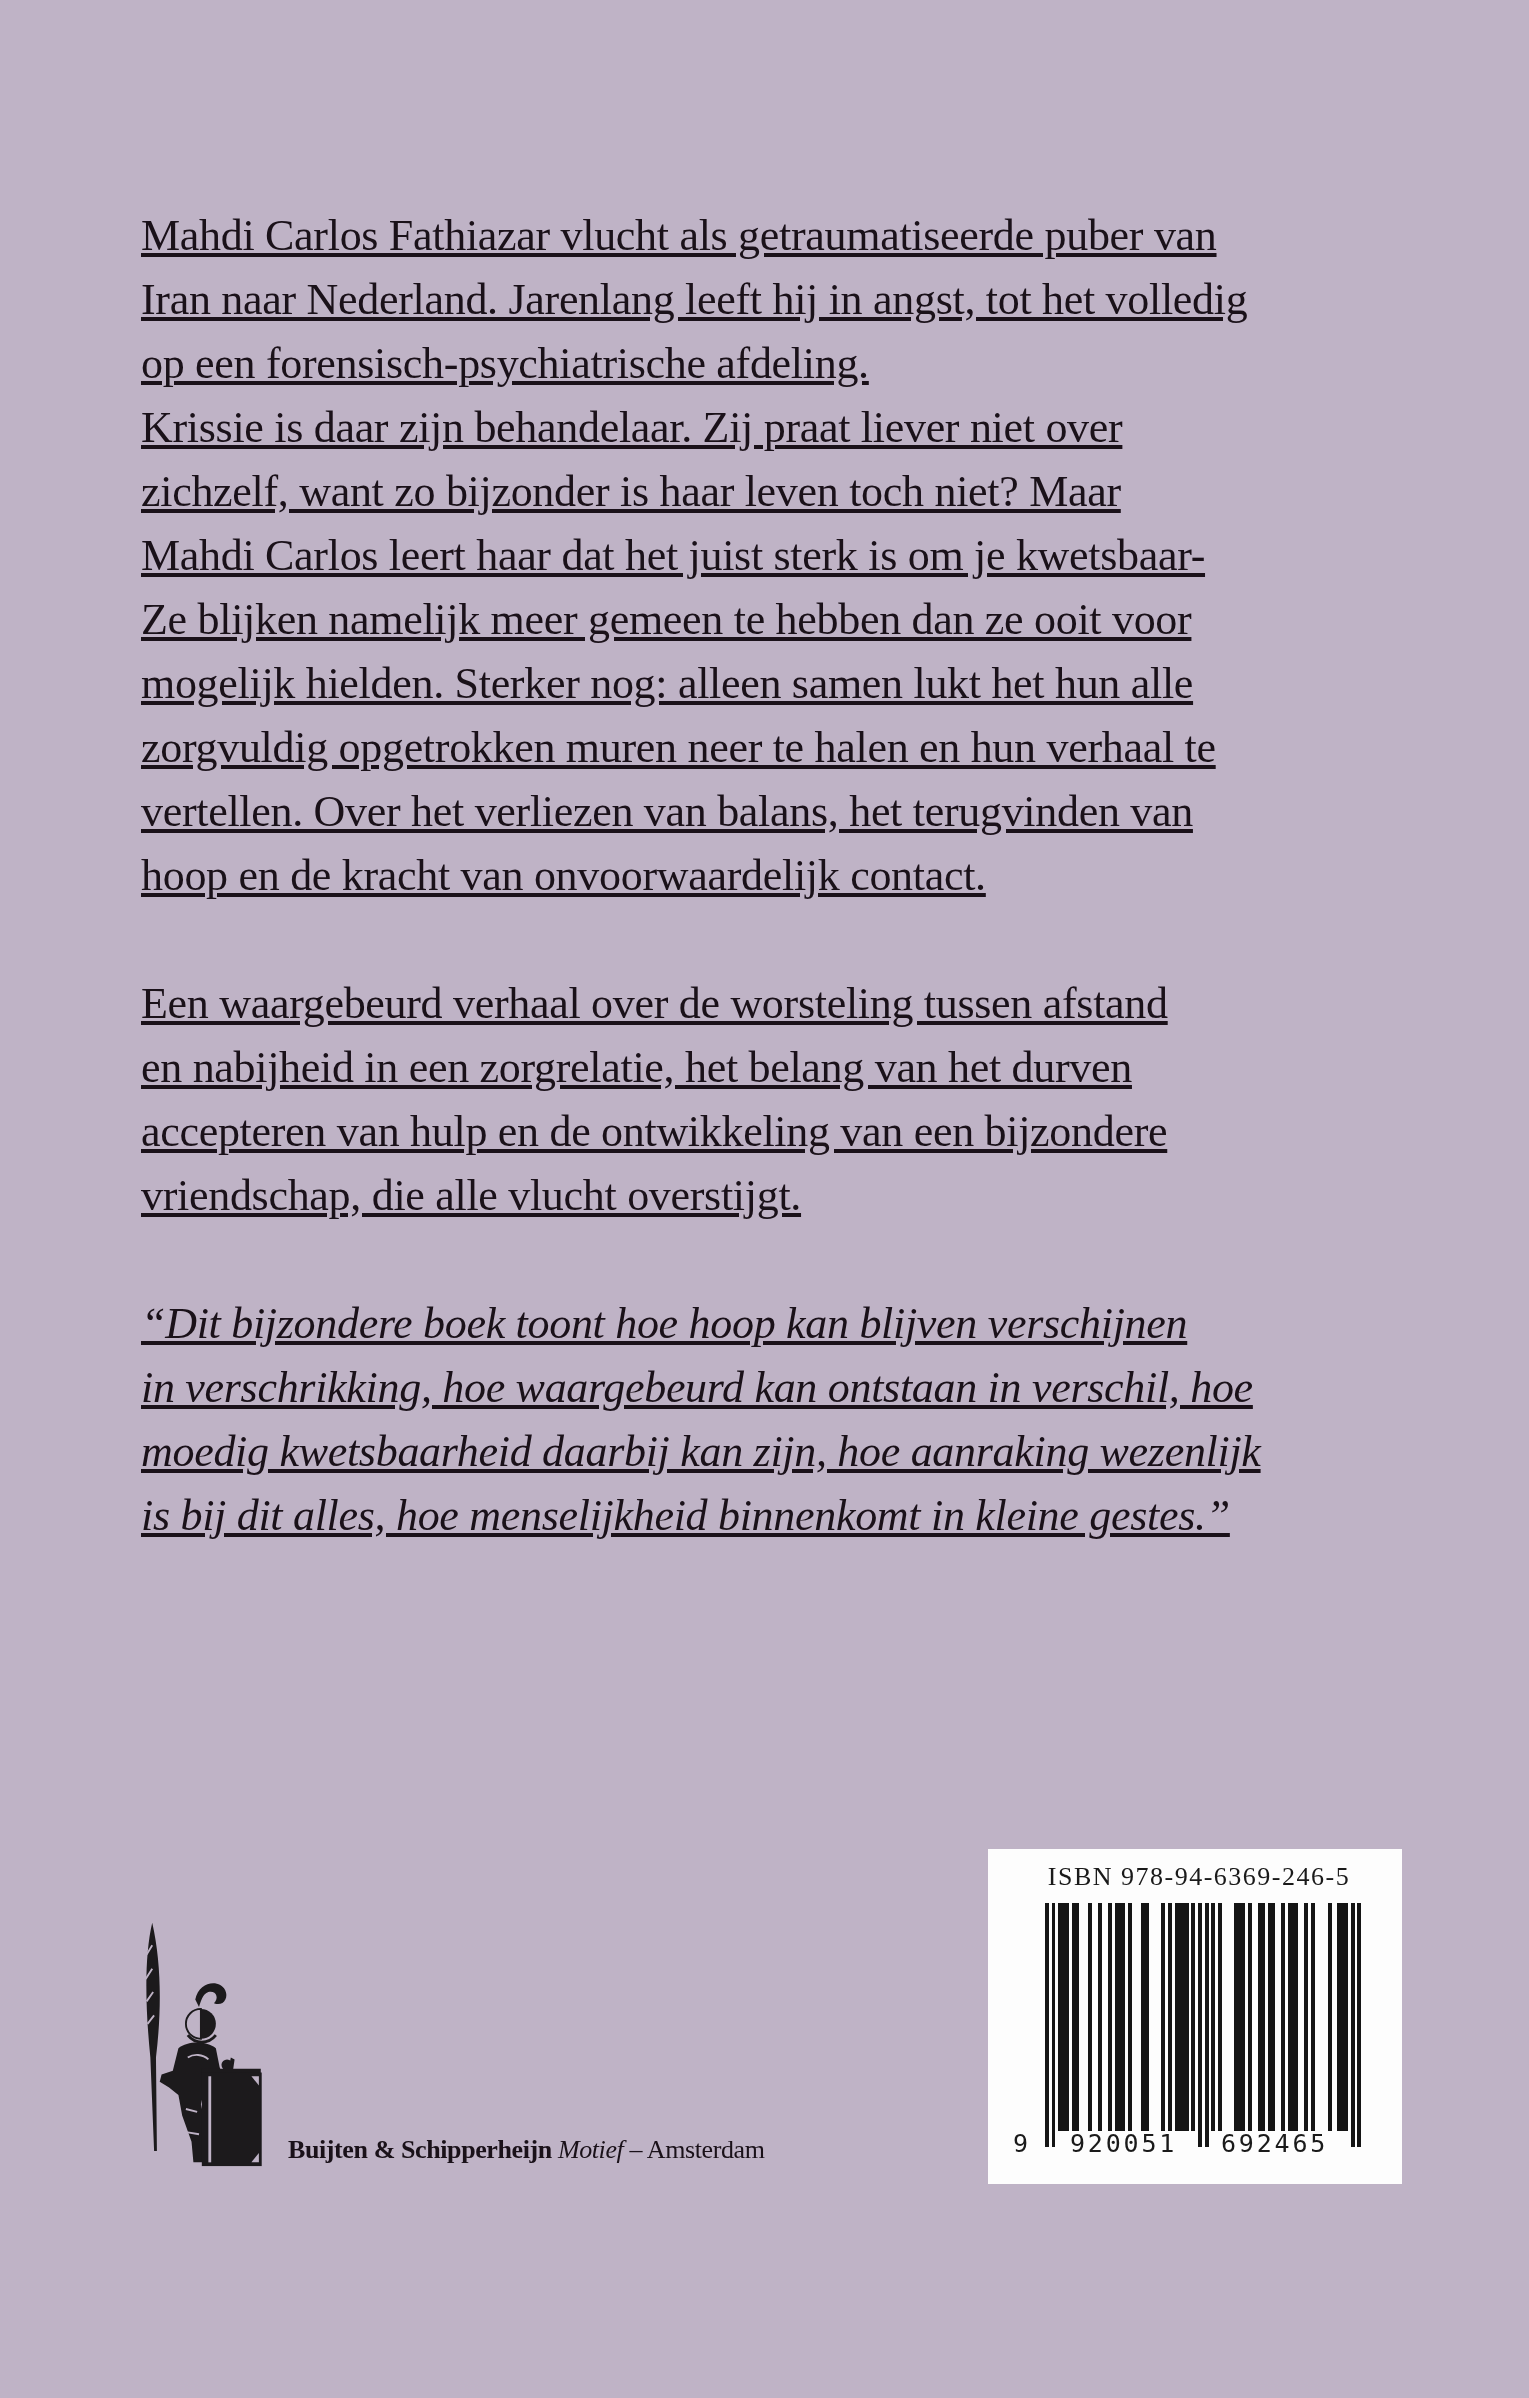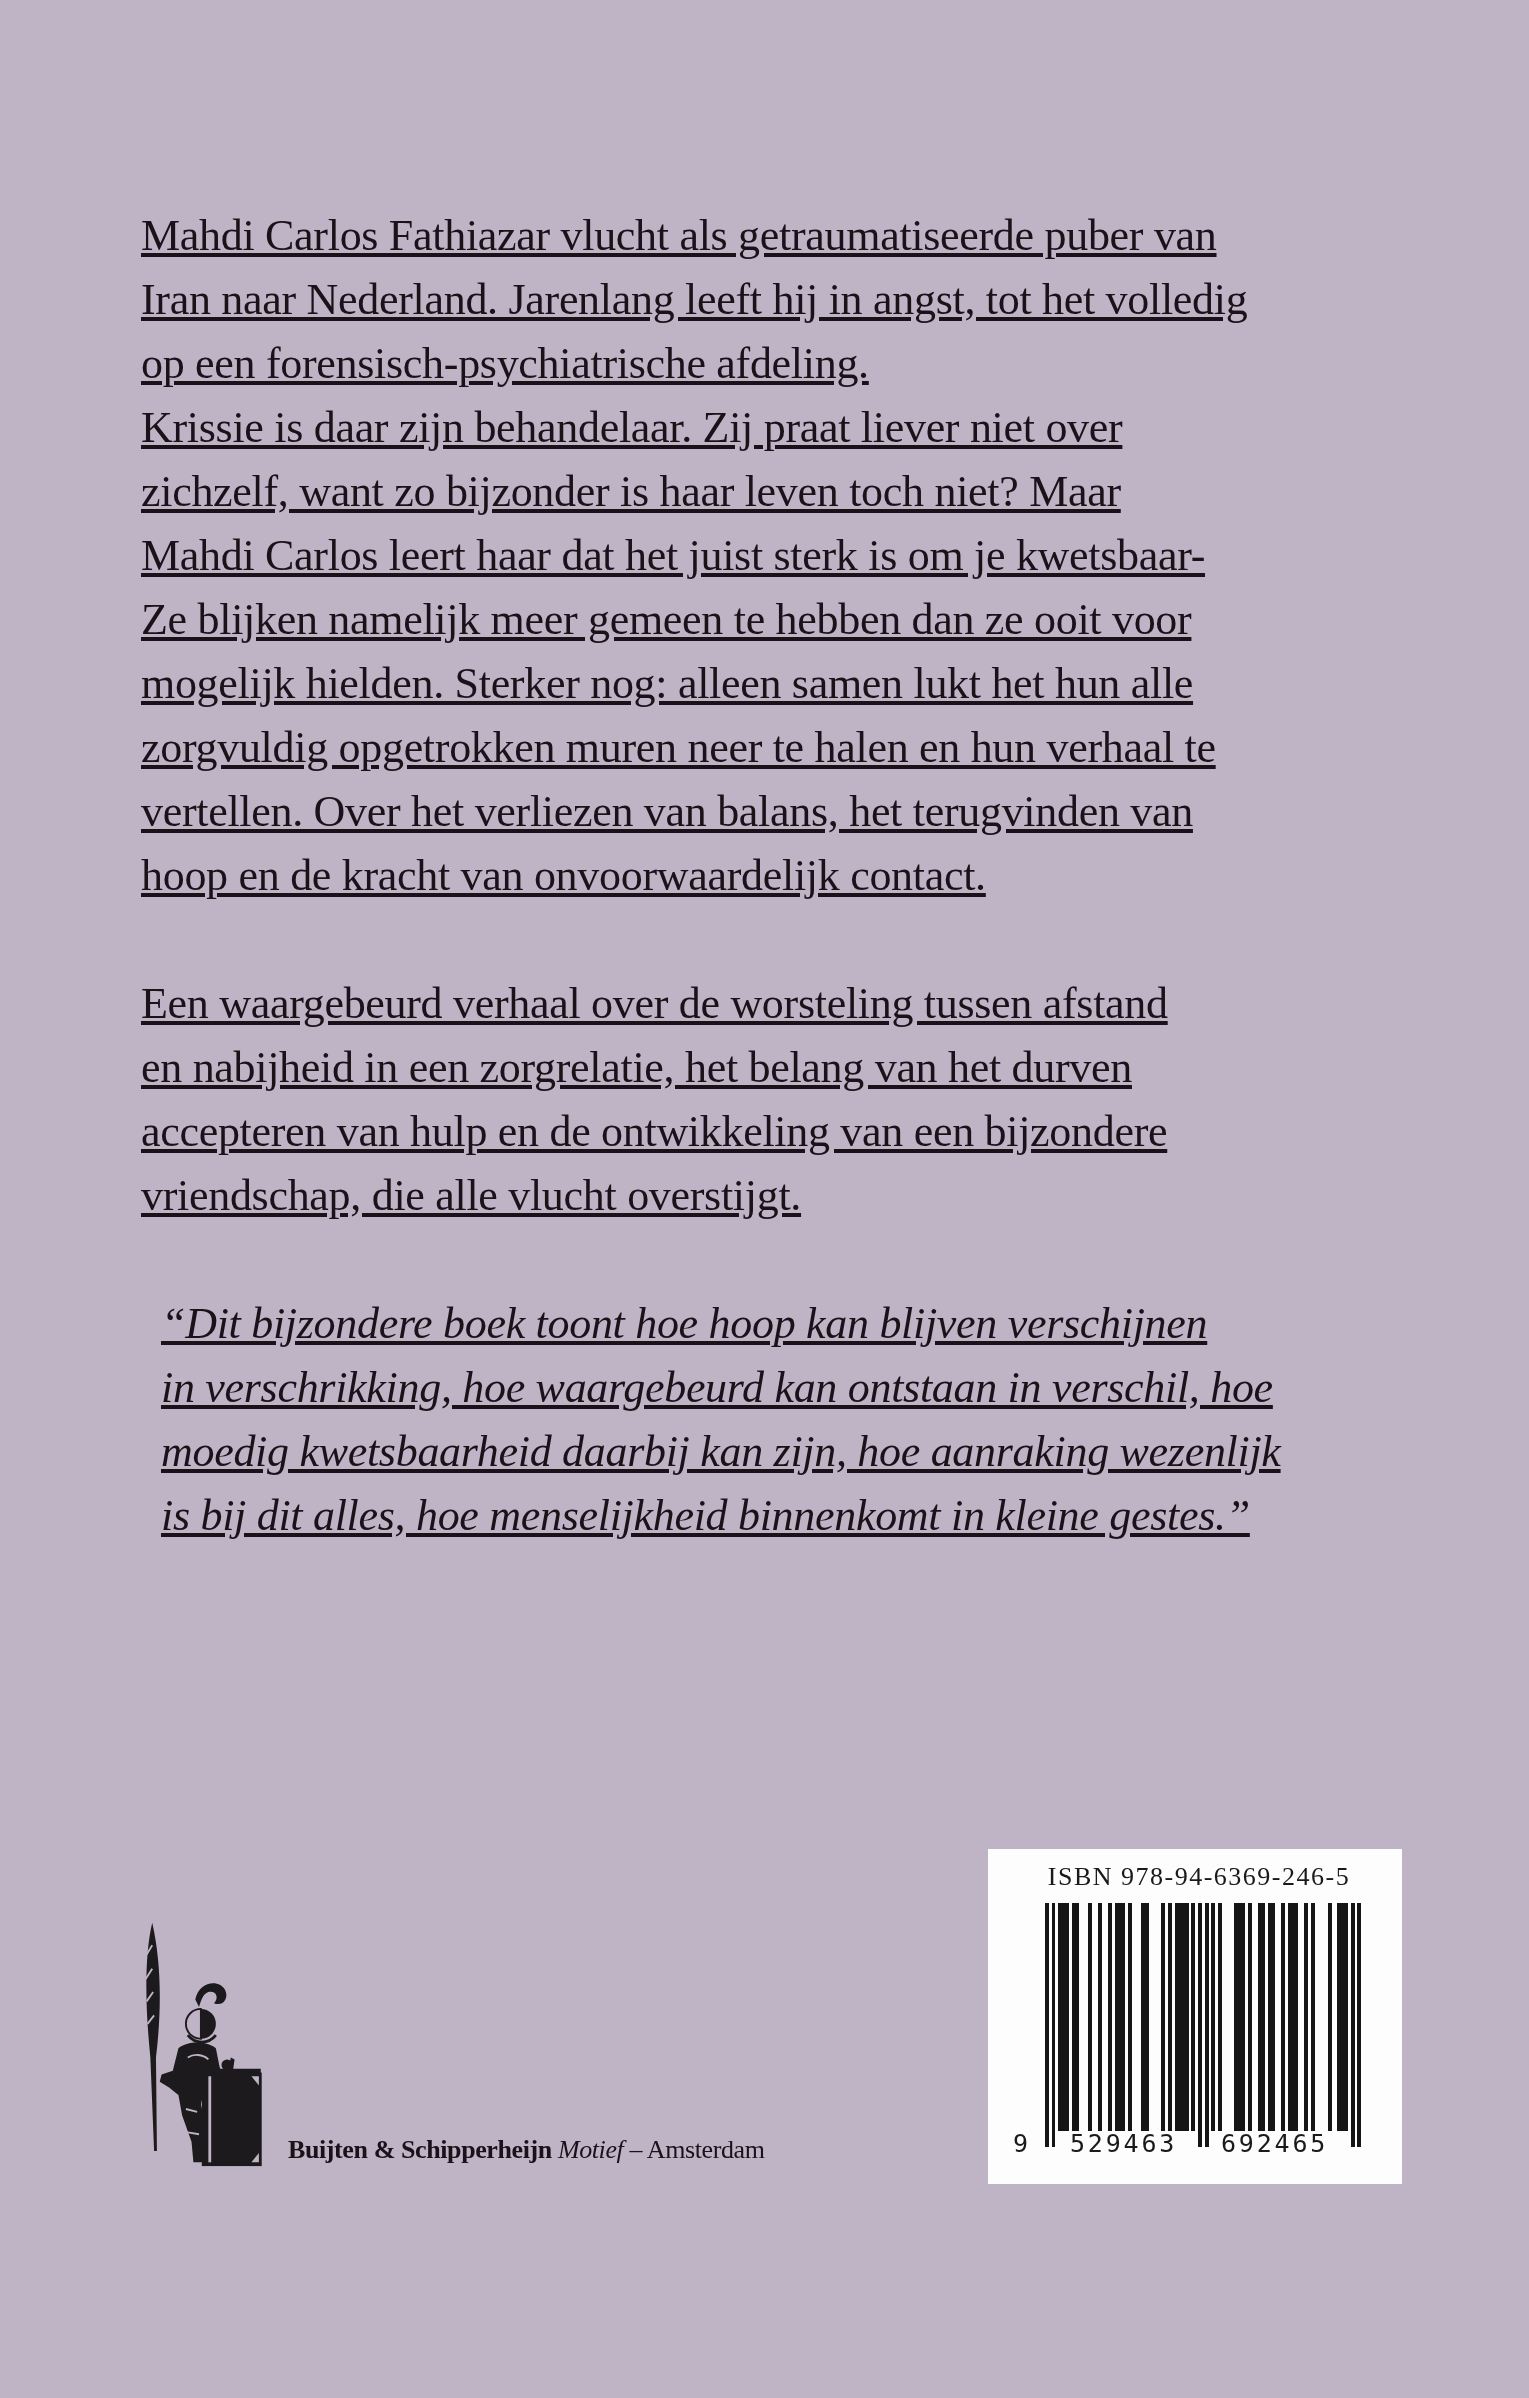--- a/index.html
+++ b/index.html
@@ -29,21 +29,20 @@
       display: block;
       height: 64px;
       text-decoration: underline;
     }
     .blurb .gap {
       display: block;
       height: 64px;
     }
     .blurb .quote .line {
       font-style: italic;
-      margin-left: 20px;
     }
     
     .logo {
       position: absolute;
       left: 141px;
       top: 1917px;
       width: 131px;
       height: 253px;
     }
     .publisher {
@@ -210,17 +209,17 @@
       <div class="bar" style="left: 266px; width: 3.7px; height: 228px; background: rgb(21, 21, 21);"></div>
       <div class="bar" style="left: 283px; width: 3.7px; height: 228px; background: rgb(21, 21, 21);"></div>
       <div class="bar" style="left: 292px; width: 3.7px; height: 228px; background: rgb(21, 21, 21);"></div>
       <div class="bar" style="left: 296px; width: 3.7px; height: 228px; background: rgb(21, 21, 21);"></div>
       <div class="bar" style="left: 299px; width: 3.7px; height: 228px; background: rgb(21, 21, 21);"></div>
       <div class="bar" style="left: 306px; width: 3.7px; height: 244px; background: rgb(21, 21, 21);"></div>
       <div class="bar" style="left: 312px; width: 3.7px; height: 244px; background: rgb(21, 21, 21);"></div>
     </div>
   <div class="digits">
     <span style="left:25px;">9</span>
-    <span style="left:82px; letter-spacing:2.8px;">529463</span>
+    <span style="left:82px; letter-spacing:2.8px;">920051</span>
     <span style="left:233px; letter-spacing:2.8px;">692465</span>
   </div>
 </div>
 
 
 </body></html>

